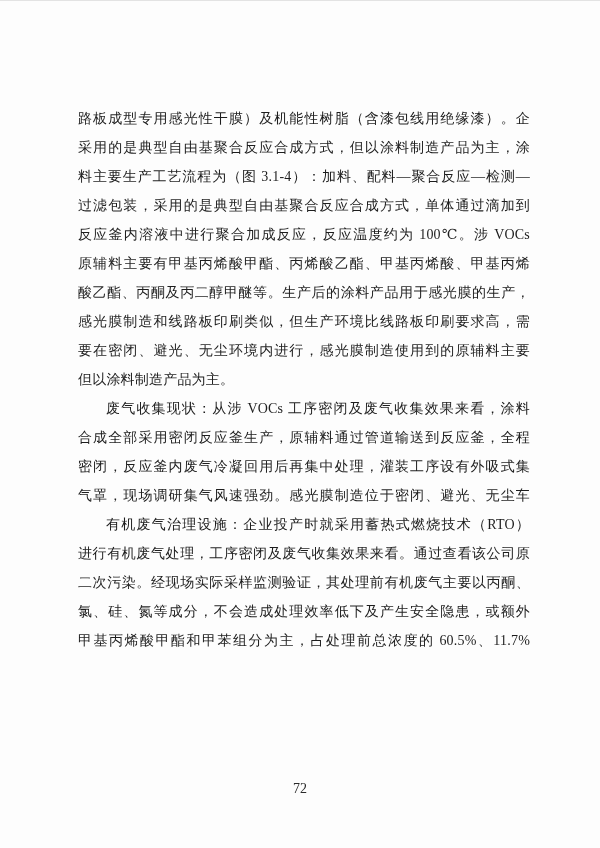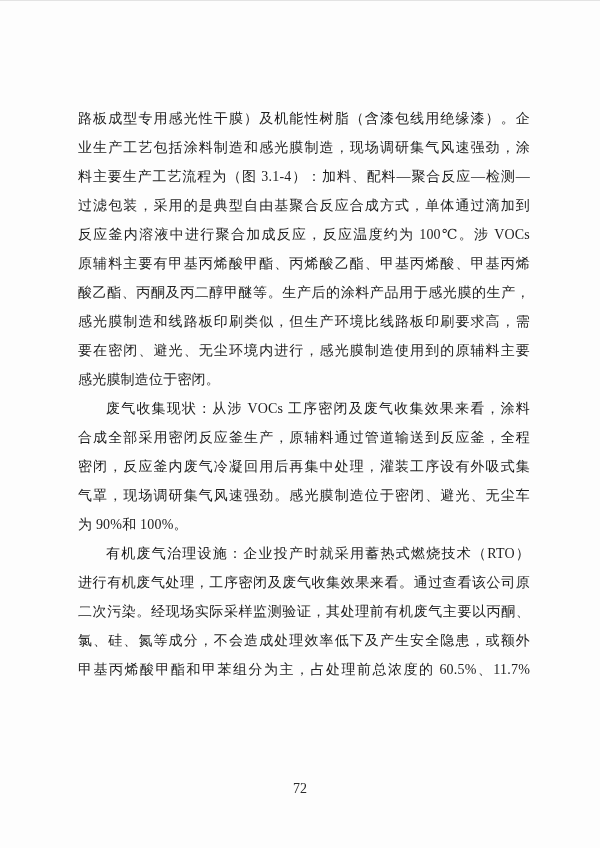--- a/index.html
+++ b/index.html
@@ -55,36 +55,35 @@
     margin-top: 27px;
   }
 </style>
 </head>
 <body>
 
 <div class="page">
   <div class="content">
       <div class="paragraph">
         <div class="line"><span>路板成型专用感光性干膜）及机能性树脂（含漆包线用绝缘漆）。企</span></div>
-        <div class="line"><span>业生产工艺包括涂料制造和感光膜制造，现场调研集气风速强劲，涂</span></div>
+        <div class="line"><span>采用的是典型自由基聚合反应合成方式，但以涂料制造产品为主，涂</span></div>
         <div class="line"><span>料主要生产工艺流程为（图 3.1-4）：加料、配料—聚合反应—检测—</span></div>
         <div class="line"><span>过滤包装，采用的是典型自由基聚合反应合成方式，单体通过滴加到</span></div>
         <div class="line"><span>反应釜内溶液中进行聚合加成反应，反应温度约为 100℃。涉 VOCs</span></div>
         <div class="line"><span>原辅料主要有甲基丙烯酸甲酯、丙烯酸乙酯、甲基丙烯酸、甲基丙烯</span></div>
         <div class="line"><span>酸乙酯、丙酮及丙二醇甲醚等。生产后的涂料产品用于感光膜的生产，</span></div>
         <div class="line"><span>感光膜制造和线路板印刷类似，但生产环境比线路板印刷要求高，需</span></div>
         <div class="line"><span>要在密闭、避光、无尘环境内进行，感光膜制造使用到的原辅料主要</span></div>
-        <div class="line no-fill"><span>感光膜制造位于密闭。</span></div>
+        <div class="line no-fill"><span>但以涂料制造产品为主。</span></div>
       </div>
       <div class="paragraph">
         <div class="line ind"><span class="b">废气收集现状：</span><span>从涉 VOCs 工序密闭及废气收集效果来看，涂料</span></div>
         <div class="line"><span>合成全部采用密闭反应釜生产，原辅料通过管道输送到反应釜，全程</span></div>
         <div class="line"><span>密闭，反应釜内废气冷凝回用后再集中处理，灌装工序设有外吸式集</span></div>
         <div class="line"><span>气罩，现场调研集气风速强劲。感光膜制造位于密闭、避光、无尘车</span></div>
-        <div class="line no-fill"><span>为 90%和 100%。</span></div>
       </div>
       <div class="paragraph">
         <div class="line ind"><span class="b">有机废气治理设施：</span><span>企业投产时就采用</span><span class="b">蓄热式燃烧技术（RTO）</span></div>
         <div class="line"><span>进行有机废气处理，工序密闭及废气收集效果来看。通过查看该公司原</span></div>
         <div class="line"><span>二次污染。经现场实际采样监测验证，其处理前有机废气主要以丙酮、</span></div>
         <div class="line"><span>氯、硅、氮等成分，不会造成处理效率低下及产生安全隐患，或额外</span></div>
         <div class="line"><span>甲基丙烯酸甲酯和甲苯组分为主，占处理前总浓度的 60.5%、11.7%</span></div>
       </div>
     </div>
   <div class="page-number">72</div>

